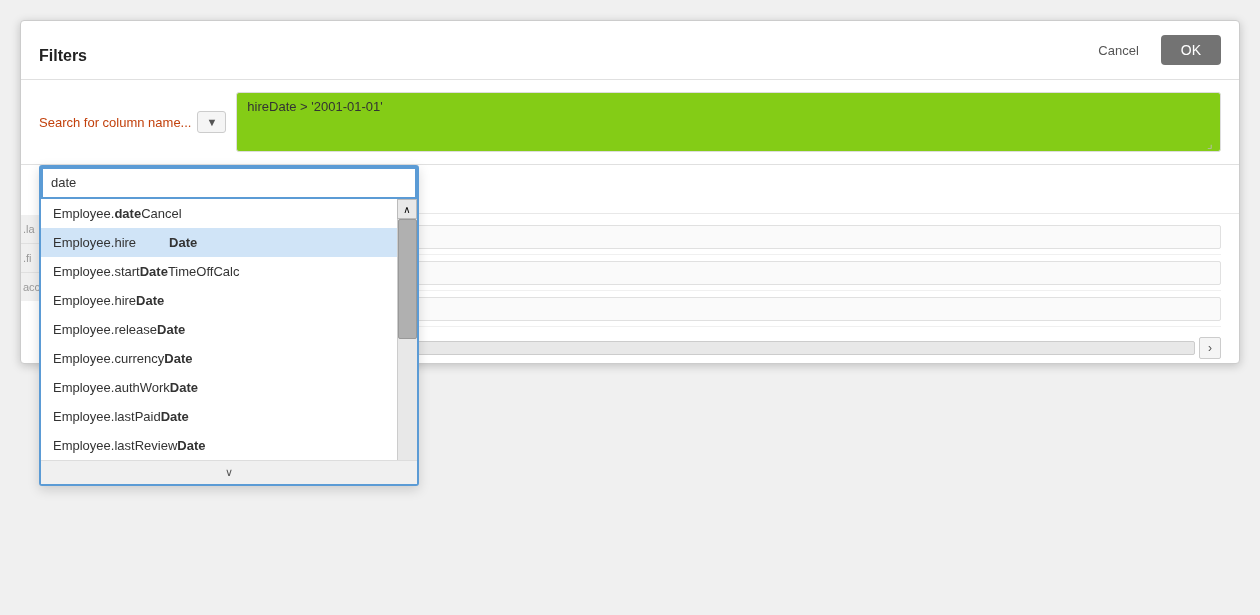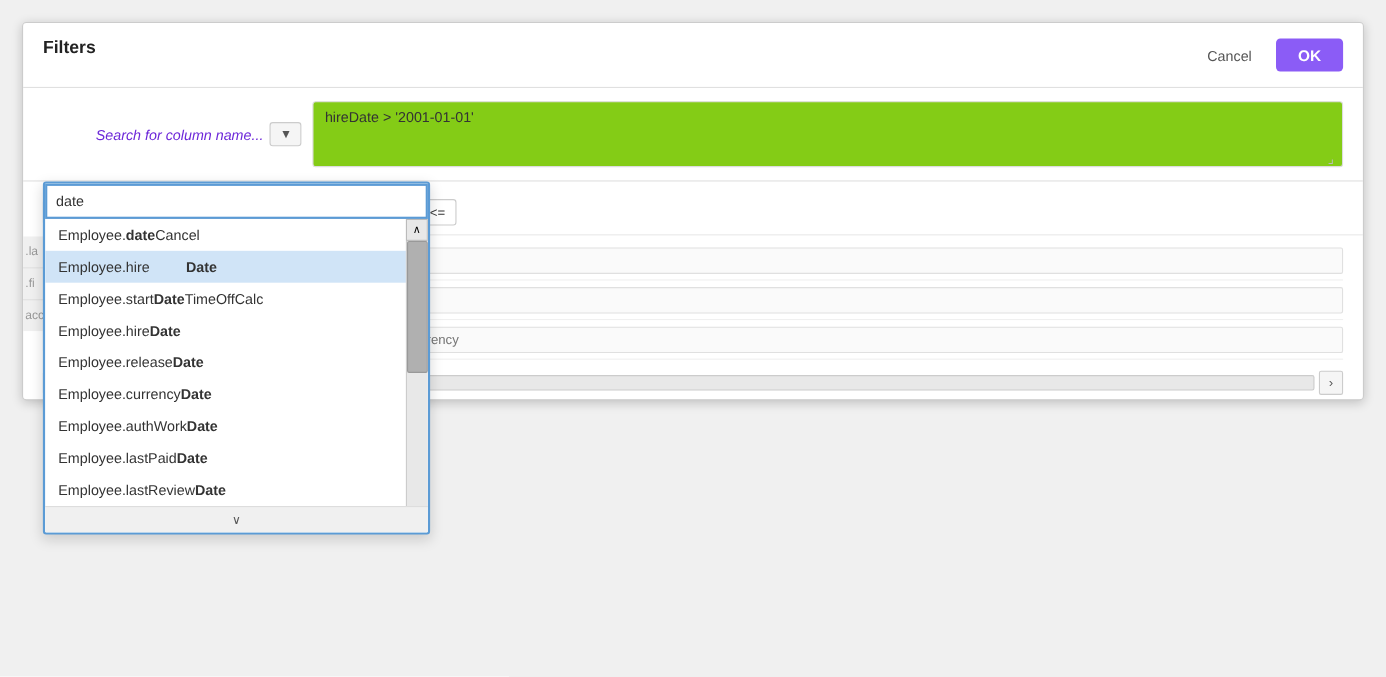--- a/index.html
+++ b/index.html
@@ -14,21 +14,21 @@
     .dialog {
       background: #fff;
       border: 1px solid #ccc;
       border-radius: 4px;
       margin: 20px auto;
       width: 1220px;
       box-shadow: 0 2px 10px rgba(0,0,0,0.2);
     }
     .dialog-header {
       display: flex;
-      align-items: flex-start;
+      align-items: flex-end;
       justify-content: space-between;
       padding: 14px 18px;
       border-bottom: 1px solid #e0e0e0;
     }
     .dialog-title {
       font-size: 16px;
       font-weight: bold;
       color: #222;
     }
     .header-buttons {
@@ -38,42 +38,40 @@
     }
     .btn-cancel {
       background: none;
       border: none;
       color: #555;
       font-size: 13px;
       cursor: pointer;
       padding: 6px 12px;
     }
     .btn-ok {
-      background: #8b5cf6;
+      background: #737373;
       color: #fff;
       border: none;
       border-radius: 4px;
       font-size: 14px;
-      font-weight: bold;
+      font-weight: normal;
       padding: 7px 20px;
       cursor: pointer;
     }
     .search-bar {
       display: flex;
       align-items: center;
       padding: 12px 18px;
       gap: 0;
       border-bottom: 1px solid #e0e0e0;
     }
     .search-placeholder {
-      color: #6d28d9;
-      font-style: italic;
+      color: #c2410c;
       font-size: 13px;
       margin-right: 6px;
-      margin-left: 48px;
     }
     .dropdown-arrow-btn {
       border: 1px solid #ccc;
       background: #f5f5f5;
       border-radius: 3px;
       padding: 4px 8px;
       cursor: pointer;
       font-size: 11px;
       color: #555;
       margin-right: 10px;
@@ -104,21 +102,21 @@
     .main-area {
       display: flex;
       padding: 0;
       position: relative;
     }
     
     .dropdown-popup {
       position: absolute;
       top: 0;
       left: 18px;
-      width: 352px;
+      width: 380px;
       background: #fff;
       border: 2px solid #5b9bd5;
       border-radius: 3px;
       z-index: 10;
       box-shadow: 0 4px 12px rgba(0,0,0,0.15);
     }
     .dropdown-search-input {
       width: 100%;
       border: none;
       border-bottom: 1px solid #ddd;

